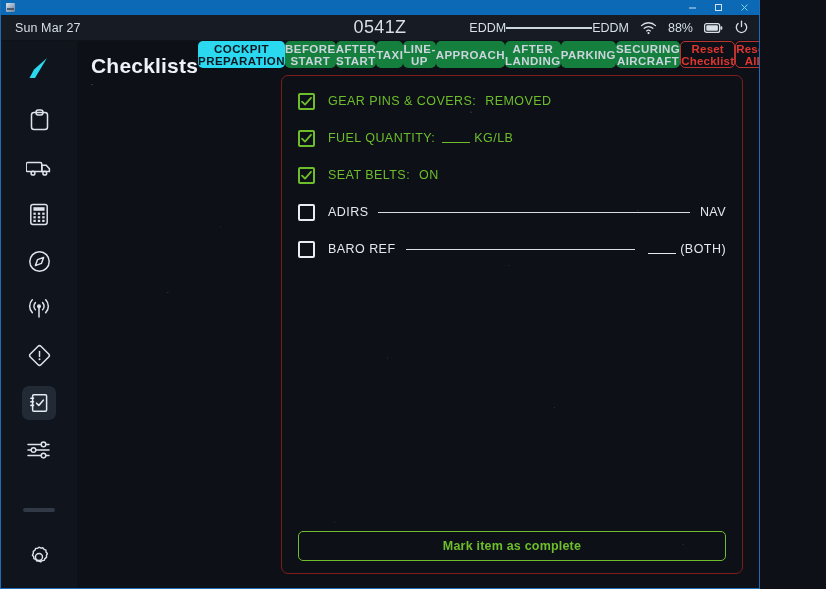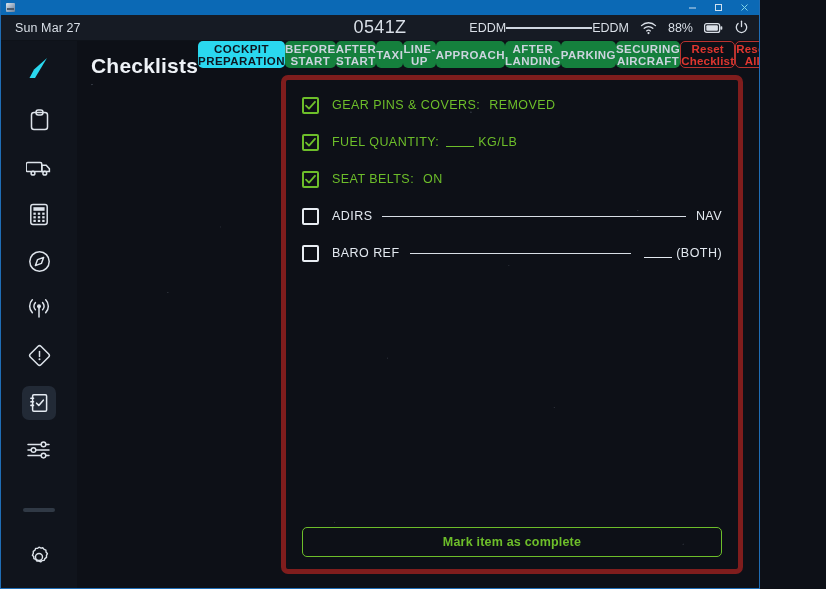--- a/index.html
+++ b/index.html
@@ -209,21 +209,21 @@
     cursor: pointer;
   }
   .reset-last { margin-bottom: 18px; }
 
   
   #checklist-panel {
     flex: 1 1 auto;
     position: relative;
     z-index: 2;
     margin: 34px 16px 14px 6px;
-    border: 5px solid #7f1d1d;
+    border: 1px solid #7f1d1d;
     border-radius: 7px;
     display: flex;
     flex-direction: column;
     padding: 14px 16px 12px 16px;
   }
   #checklist-items { flex: 1 1 auto; }
 
   .cl-row {
     display: flex;
     align-items: center;

